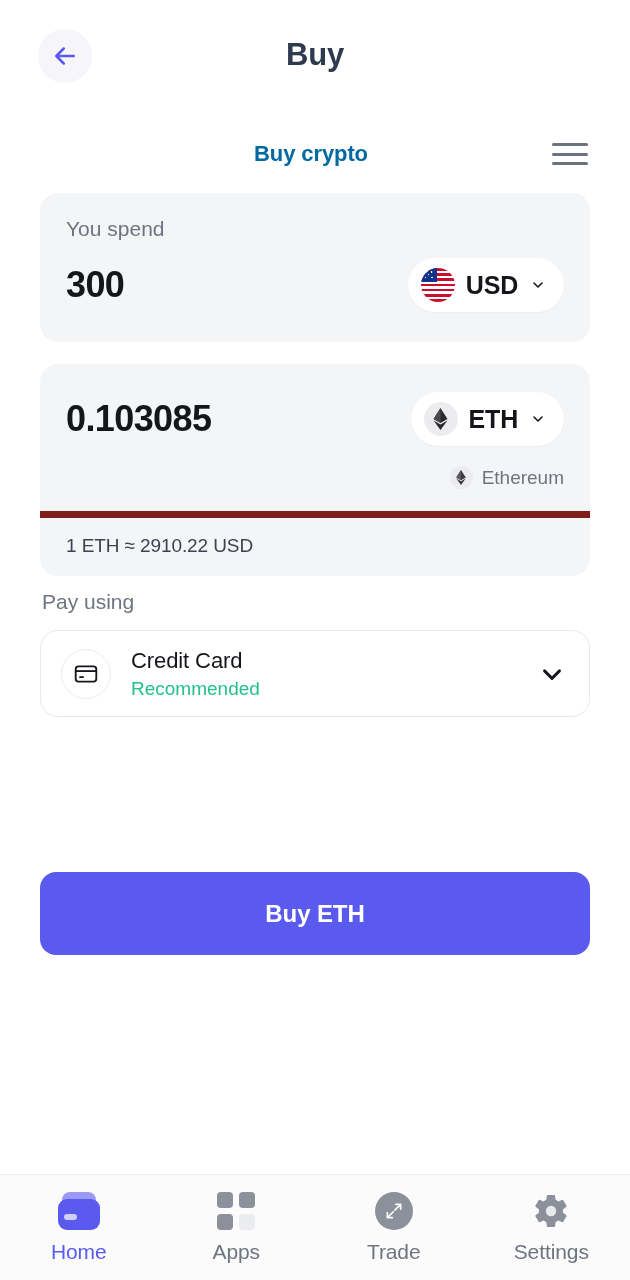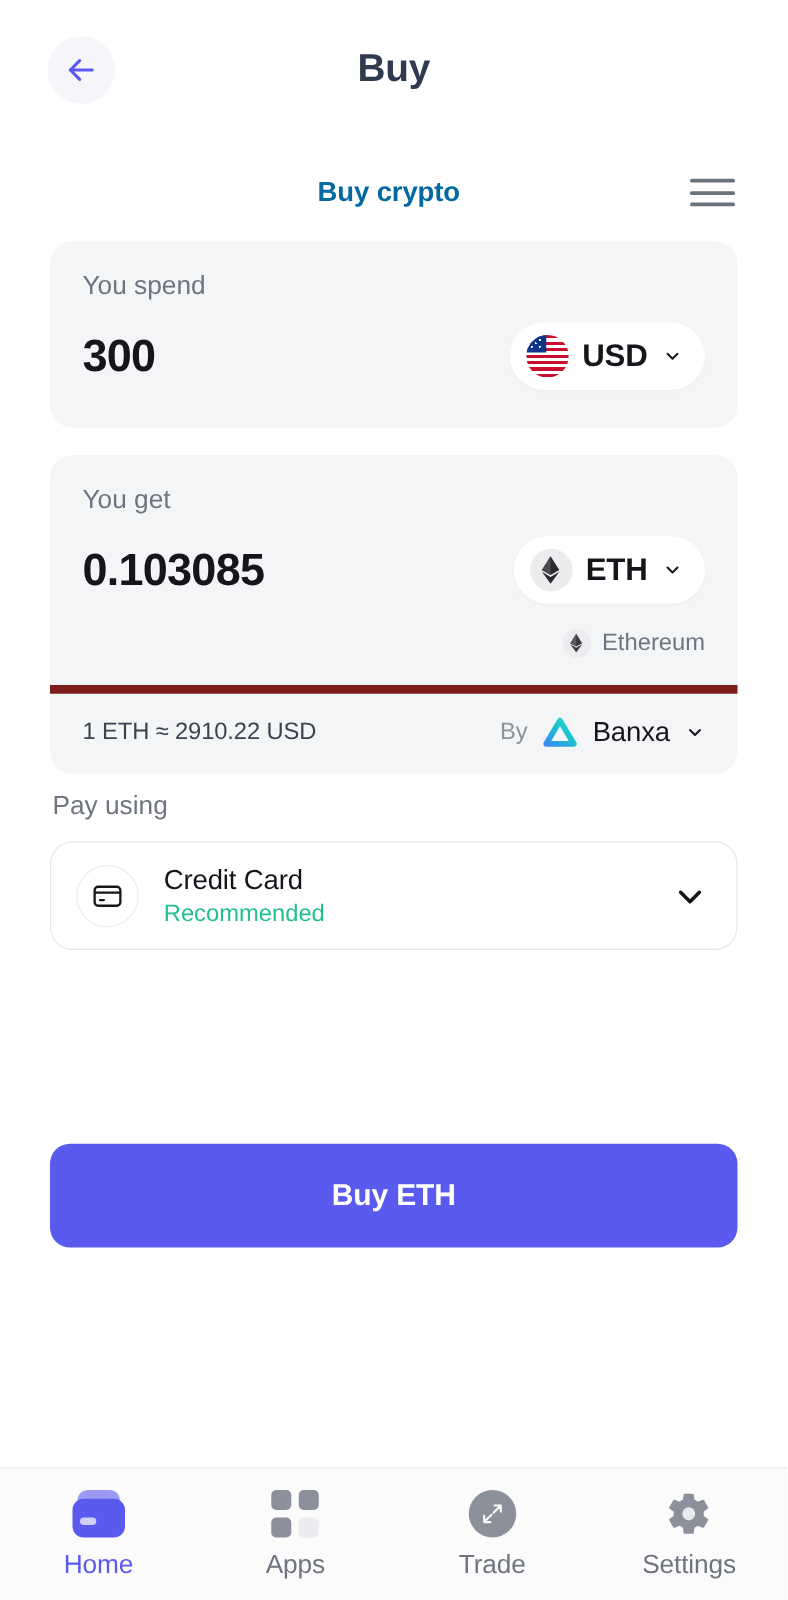--- a/index.html
+++ b/index.html
@@ -459,21 +459,20 @@
           </span>
           <span class="asset-code">USD</span>
           <svg class="chev" viewBox="0 0 24 24" fill="none">
             <path d="M6 9l6 6 6-6" stroke="#14161b" stroke-width="2.4" stroke-linecap="round" stroke-linejoin="round"></path>
           </svg>
         </button>
       </div>
     </div>
 
     <div class="amount-card with-rate">
-      <div class="card-label">You get</div>
       <div class="card-row">
         <input class="amount-value" type="text" value="0.103085" style="">
         <button class="asset-pill">
           <span class="eth-icon">
             <svg width="15" height="22" viewBox="0 0 24 38">
               <path d="M12 0 L24 19 L12 26 L0 19 Z" fill="#2b2b2f"></path>
               <path d="M12 0 L12 26 L0 19 Z" fill="#4a4a52"></path>
               <path d="M12 28.5 L24 21.5 L12 38 L0 21.5 Z" fill="#2b2b2f"></path>
             </svg>
           </span>
@@ -490,37 +489,20 @@
             <path d="M12 0 L24 19 L12 26 L0 19 Z" fill="#3a3a40"></path>
             <path d="M12 0 L12 26 L0 19 Z" fill="#5a5a62"></path>
             <path d="M12 28.5 L24 21.5 L12 38 L0 21.5 Z" fill="#3a3a40"></path>
           </svg>
         </span>
         <span class="asset-sub-name">Ethereum</span>
       </div>
 
       <div class="rate-row">
         <span class="rate-text">1 ETH ≈ 2910.22 USD</span>
-        <span class="provider">
-          <span class="provider-by">By</span>
-          <svg width="30" height="28" viewBox="0 0 30 28">
-            <defs>
-              <linearGradient id="bxg" x1="0" y1="1" x2="1" y2="0">
-                <stop offset="0%" stop-color="#3a8df0"></stop>
-                <stop offset="55%" stop-color="#19c2cf"></stop>
-                <stop offset="100%" stop-color="#2bd9c9"></stop>
-              </linearGradient>
-            </defs>
-            <path d="M15 4.5 L26 23 L4 23 Z" fill="none" stroke="url(#bxg)" stroke-width="4.6" stroke-linejoin="round" stroke-linecap="round"></path>
-          </svg>
-          <span class="provider-name">Banxa</span>
-          <svg class="chev" viewBox="0 0 24 24" fill="none">
-            <path d="M6 9l6 6 6-6" stroke="#14161b" stroke-width="2.4" stroke-linecap="round" stroke-linejoin="round"></path>
-          </svg>
-        </span>
       </div>
     </div>
 
     <div class="pay-label">Pay using</div>
 
     <div class="pay-method">
       <span class="pay-icon-circle">
         <svg width="26" height="26" viewBox="0 0 24 24" fill="none">
           <rect x="2.5" y="5" width="19" height="14" rx="2.6" stroke="#14161b" stroke-width="1.7"></rect>
           <path d="M2.5 9.3h19" stroke="#14161b" stroke-width="1.7"></path>

